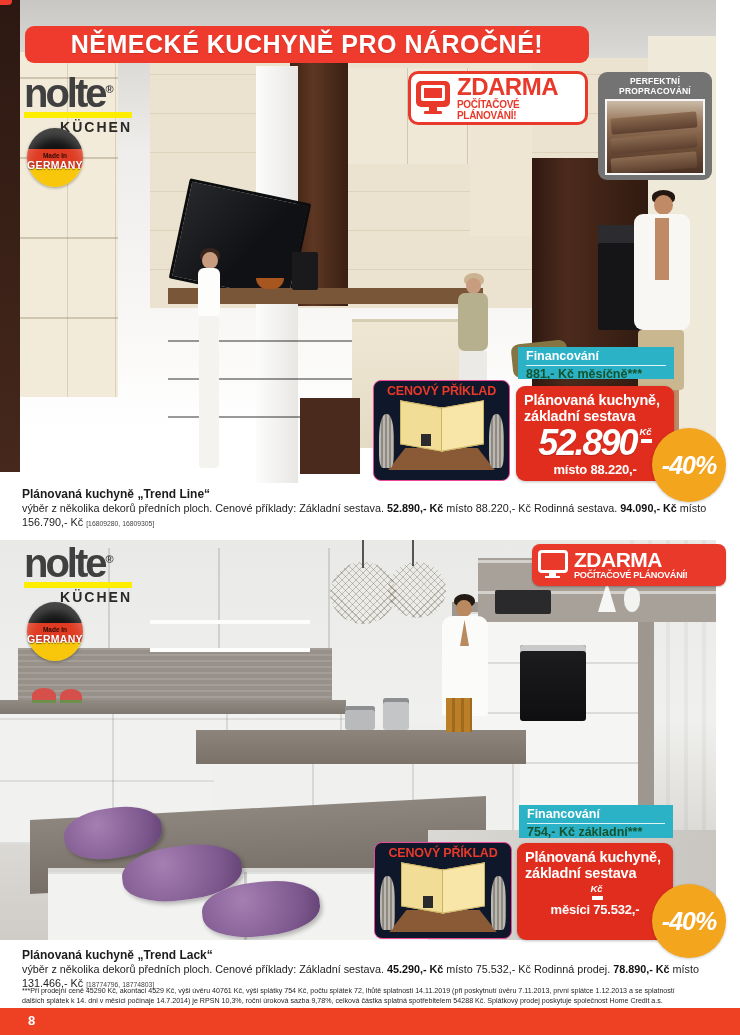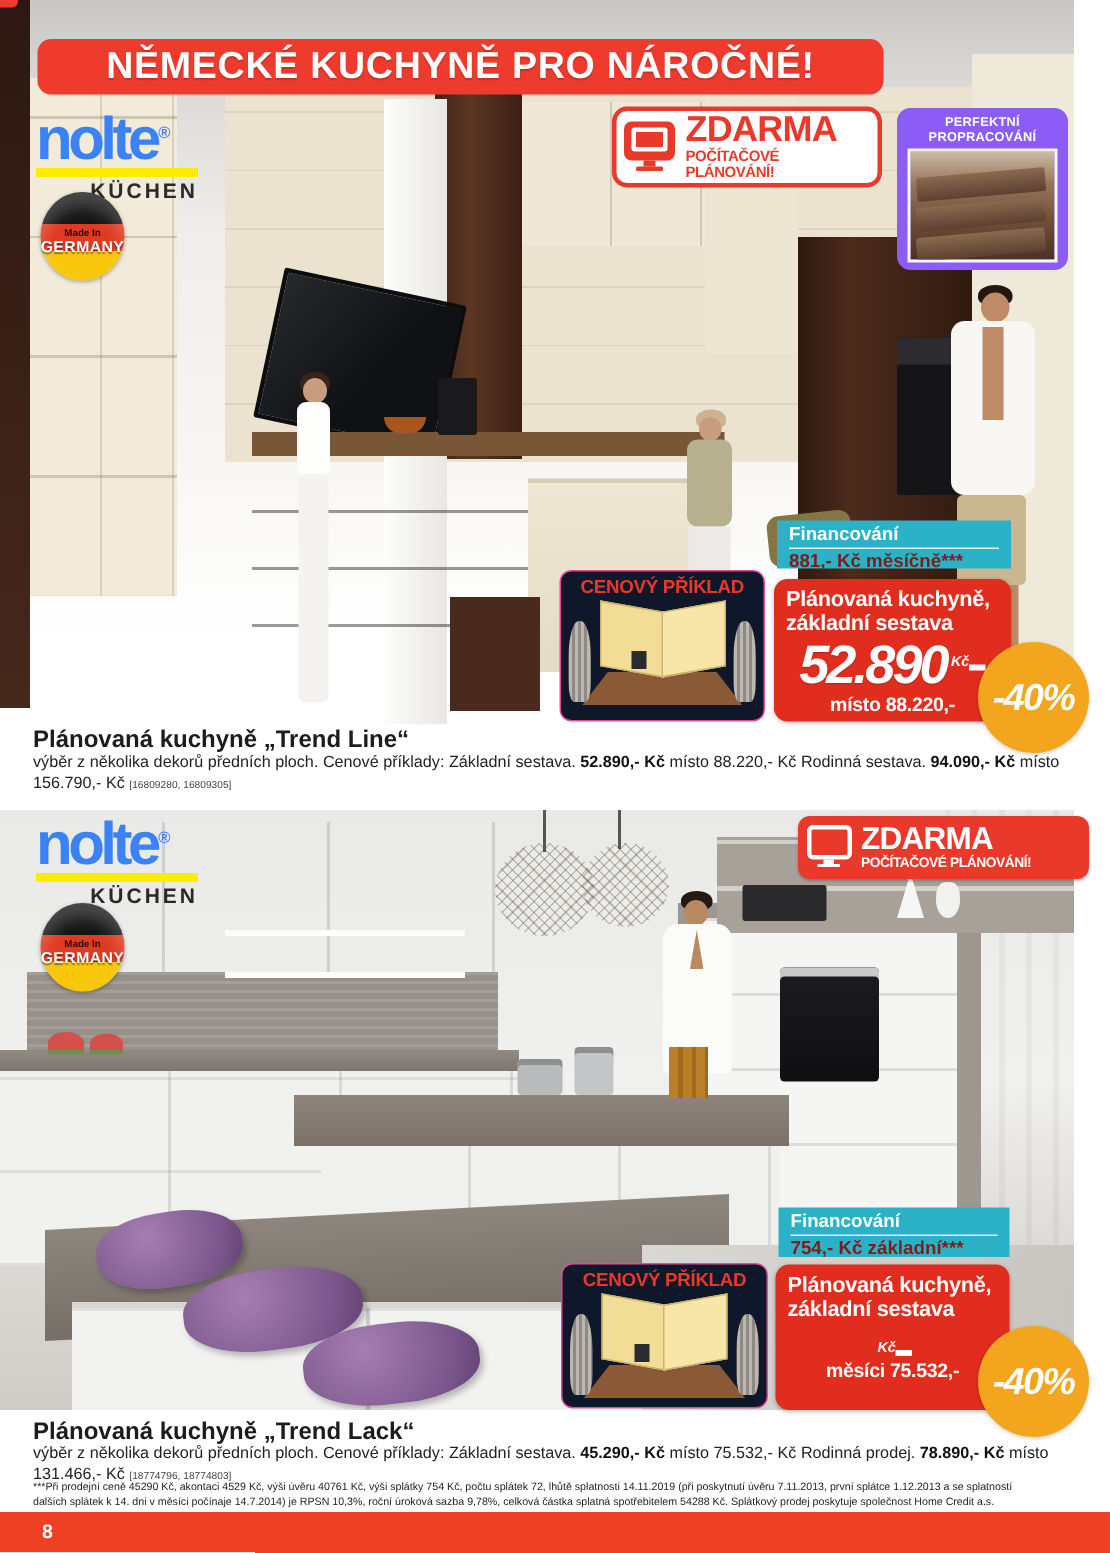--- a/index.html
+++ b/index.html
@@ -16,21 +16,21 @@
 
   
   .banner{left:25px;top:26px;width:564px;height:37px;background:#ef3b2d;border-radius:9px;
      color:#fff;font-weight:bold;font-size:25px;display:flex;align-items:center;justify-content:center;
      letter-spacing:.5px;text-shadow:0 1px 1px rgba(0,0,0,.18)}
   .corner{left:0;top:0;width:12px;height:5px;background:#ef3b2d;border-bottom-right-radius:4px}
 
   
   .nolte1{left:24px;top:72px}
   .nolte2{left:24px;top:542px}
-  .nolte-word{font-size:40px;font-weight:bold;letter-spacing:-3px;color:#3b82f6;line-height:34px}
+  .nolte-word{font-size:40px;font-weight:bold;letter-spacing:-3px;color:#404040;line-height:34px}
   .reg{font-size:11px;vertical-align:super;letter-spacing:0;margin-left:1px}
   .nolte-bar{width:108px;height:6px;background:#ffed00;margin-top:2px}
   .nolte-sub{width:108px;text-align:right;font-size:14px;font-weight:bold;color:#2a2927;letter-spacing:2px;margin-top:1px}
 
   
   .mig{width:56px;height:59px;border-radius:50%;display:flex;flex-direction:column;align-items:center;justify-content:center;
      background:linear-gradient(#141414 0 36%,#df3b22 36% 67%,#f8c70b 67% 100%);
      box-shadow:inset 0 10px 10px rgba(255,255,255,.22),0 1px 3px rgba(0,0,0,.35)}
   .mig1{left:27px;top:128px}.mig2{left:27px;top:602px}
   .mig-top{font-size:6.5px;font-weight:bold;color:#2d0b05;margin-top:7px}
@@ -50,42 +50,42 @@
   .mon1 .screen{position:absolute;left:5px;top:6px;width:24px;height:16px;background:#fff;border-radius:2px}
   .mon1 .screen-in{position:absolute;left:8px;top:9px;width:18px;height:10px;background:#e8392a}
   .mon1 .stand{position:absolute;left:13px;top:28px;width:8px;height:4px;background:#e8392a}
   .mon1 .base{position:absolute;left:8px;top:32px;width:18px;height:3px;background:#e8392a;border-radius:1px}
   .mon2{width:30px;height:32px;position:relative;flex:none}
   .mon2 .frame{position:absolute;left:0;top:1px;width:24px;height:17px;border:3px solid #fff;border-radius:4px;background:#e8392a}
   .mon2 .stand{position:absolute;left:11px;top:24px;width:7px;height:3px;background:#fff}
   .mon2 .base{position:absolute;left:7px;top:27px;width:15px;height:2px;background:#fff}
 
   
-  .perf{left:598px;top:72px;width:114px;height:108px;background:#8b5cf6;border-radius:9px;
+  .perf{left:598px;top:72px;width:114px;height:108px;background:#737373;border-radius:9px;
      padding:5px 0;box-sizing:border-box;text-align:center}
   .perf-t{font-size:8.5px;font-weight:bold;color:#fff;line-height:9.5px;letter-spacing:.2px}
   .perf-photo{margin:3px auto 0;width:100px;height:76px;border:2px solid #f6f6f6;box-sizing:border-box;position:relative;overflow:hidden;
      background:linear-gradient(180deg,#cbbba7 0,#96755a 30%,#6e4e38 65%,#4a3122 100%)}
   .drawer{position:absolute;left:4px;width:86px;height:16px;background:linear-gradient(#8a6a4f,#5d4030);border-radius:2px;transform:rotate(-5deg)}
 
   
   .fin{background:#2bb2c6;color:#fff;padding:3px 8px 4px;box-sizing:border-box}
   .fin1{left:518px;top:347px;width:156px;height:32px}
   .fin2{left:519px;top:805px;width:154px;height:33px}
   .fin-label{font-size:12.5px;font-weight:bold;line-height:13px;border-bottom:1px solid rgba(255,255,255,.85);padding-bottom:2px}
-  .fin-amount{font-size:12.5px;font-weight:bold;line-height:13px;color:#7f1d1d;padding-top:2px}
+  .fin-amount{font-size:12.5px;font-weight:bold;line-height:13px;color:#14532d;padding-top:2px}
 
   
   .offer{background:#e02d1e;border-radius:9px;color:#fff;padding:7px 8px;box-sizing:border-box;box-shadow:0 1px 3px rgba(0,0,0,.25)}
   .offer1{left:516px;top:386px;width:158px;height:95px}
   .offer2{left:517px;top:843px;width:156px;height:97px}
   .o-l1,.o-l2{font-size:14.5px;font-weight:bold;line-height:15.5px;letter-spacing:-.2px}
   .o-price{display:flex;justify-content:center;align-items:flex-start;margin-top:2px}
   .num{font-size:36px;font-weight:bold;font-style:italic;letter-spacing:-2px;line-height:34px;text-shadow:0 1px 1px rgba(0,0,0,.2)}
-  .kc-stack{display:flex;align-items:flex-end;margin-left:3px;margin-top:11px}
+  .kc-stack{display:flex;flex-direction:column;align-items:flex-end;margin-left:3px;margin-top:1px}
   .kc{font-size:9.5px;font-weight:bold;font-style:italic;line-height:10px}
   .dash{width:11px;height:4px;background:#fff;margin-top:2px}
   .o-old{text-align:center;font-size:13px;font-weight:bold;margin-top:2px;letter-spacing:-.2px}
 
   
   .disc{width:74px;height:74px;border-radius:50%;background:#f2a51d;color:#fff;display:flex;align-items:center;justify-content:center;
      font-size:25px;font-weight:bold;font-style:italic;letter-spacing:-1px;box-shadow:0 1px 3px rgba(0,0,0,.2)}
   .disc1{left:652px;top:428px}.disc2{left:652px;top:884px}
 
   
@@ -98,21 +98,21 @@
   .cw1{position:absolute;left:17%;top:4px;width:32%;height:42px;background:#f2dd96;border:1px solid #cdb465;transform:skewY(10deg)}
   .cw2{position:absolute;right:17%;top:4px;width:32%;height:42px;background:#f7e6a8;border:1px solid #cdb465;transform:skewY(-10deg)}
   .cov{position:absolute;left:34%;bottom:24px;width:10px;height:12px;background:#2b2b2e}
   .grass{position:absolute;bottom:2px;width:15px;height:54px;border-radius:45% 45% 25% 25%;
      background:repeating-linear-gradient(90deg,#bcb7af 0 2px,#8e8a83 2px 4px)}
   .gl{left:1px}.gr{right:1px}
 
   
   .caption{left:22px;width:702px;color:#1c1c1c}
   .caption1{top:487px}.caption2{top:948px}
-  .cap-title{font-size:16px;font-weight:bold;line-height:14px}
+  .cap-title{font-size:12px;font-weight:bold;line-height:14px}
   .cap-body{margin:1px 0 0;font-size:10.8px;line-height:13.5px;color:#222}
   .cap-body b{color:#111}
   .codes{font-size:6.8px;color:#444}
 
   .footnote{left:22px;top:987px;width:716px;font-size:7.1px;line-height:9.8px;color:#1d1d1d}
   .footnote div{white-space:nowrap;overflow:hidden}
 
   .bottom-bar{left:0;top:1008px;width:740px;height:27px;background:#ee4023}
   .pagenum{position:absolute;left:28px;top:5px;font-size:13px;font-weight:bold;color:#fff}
 </style>

